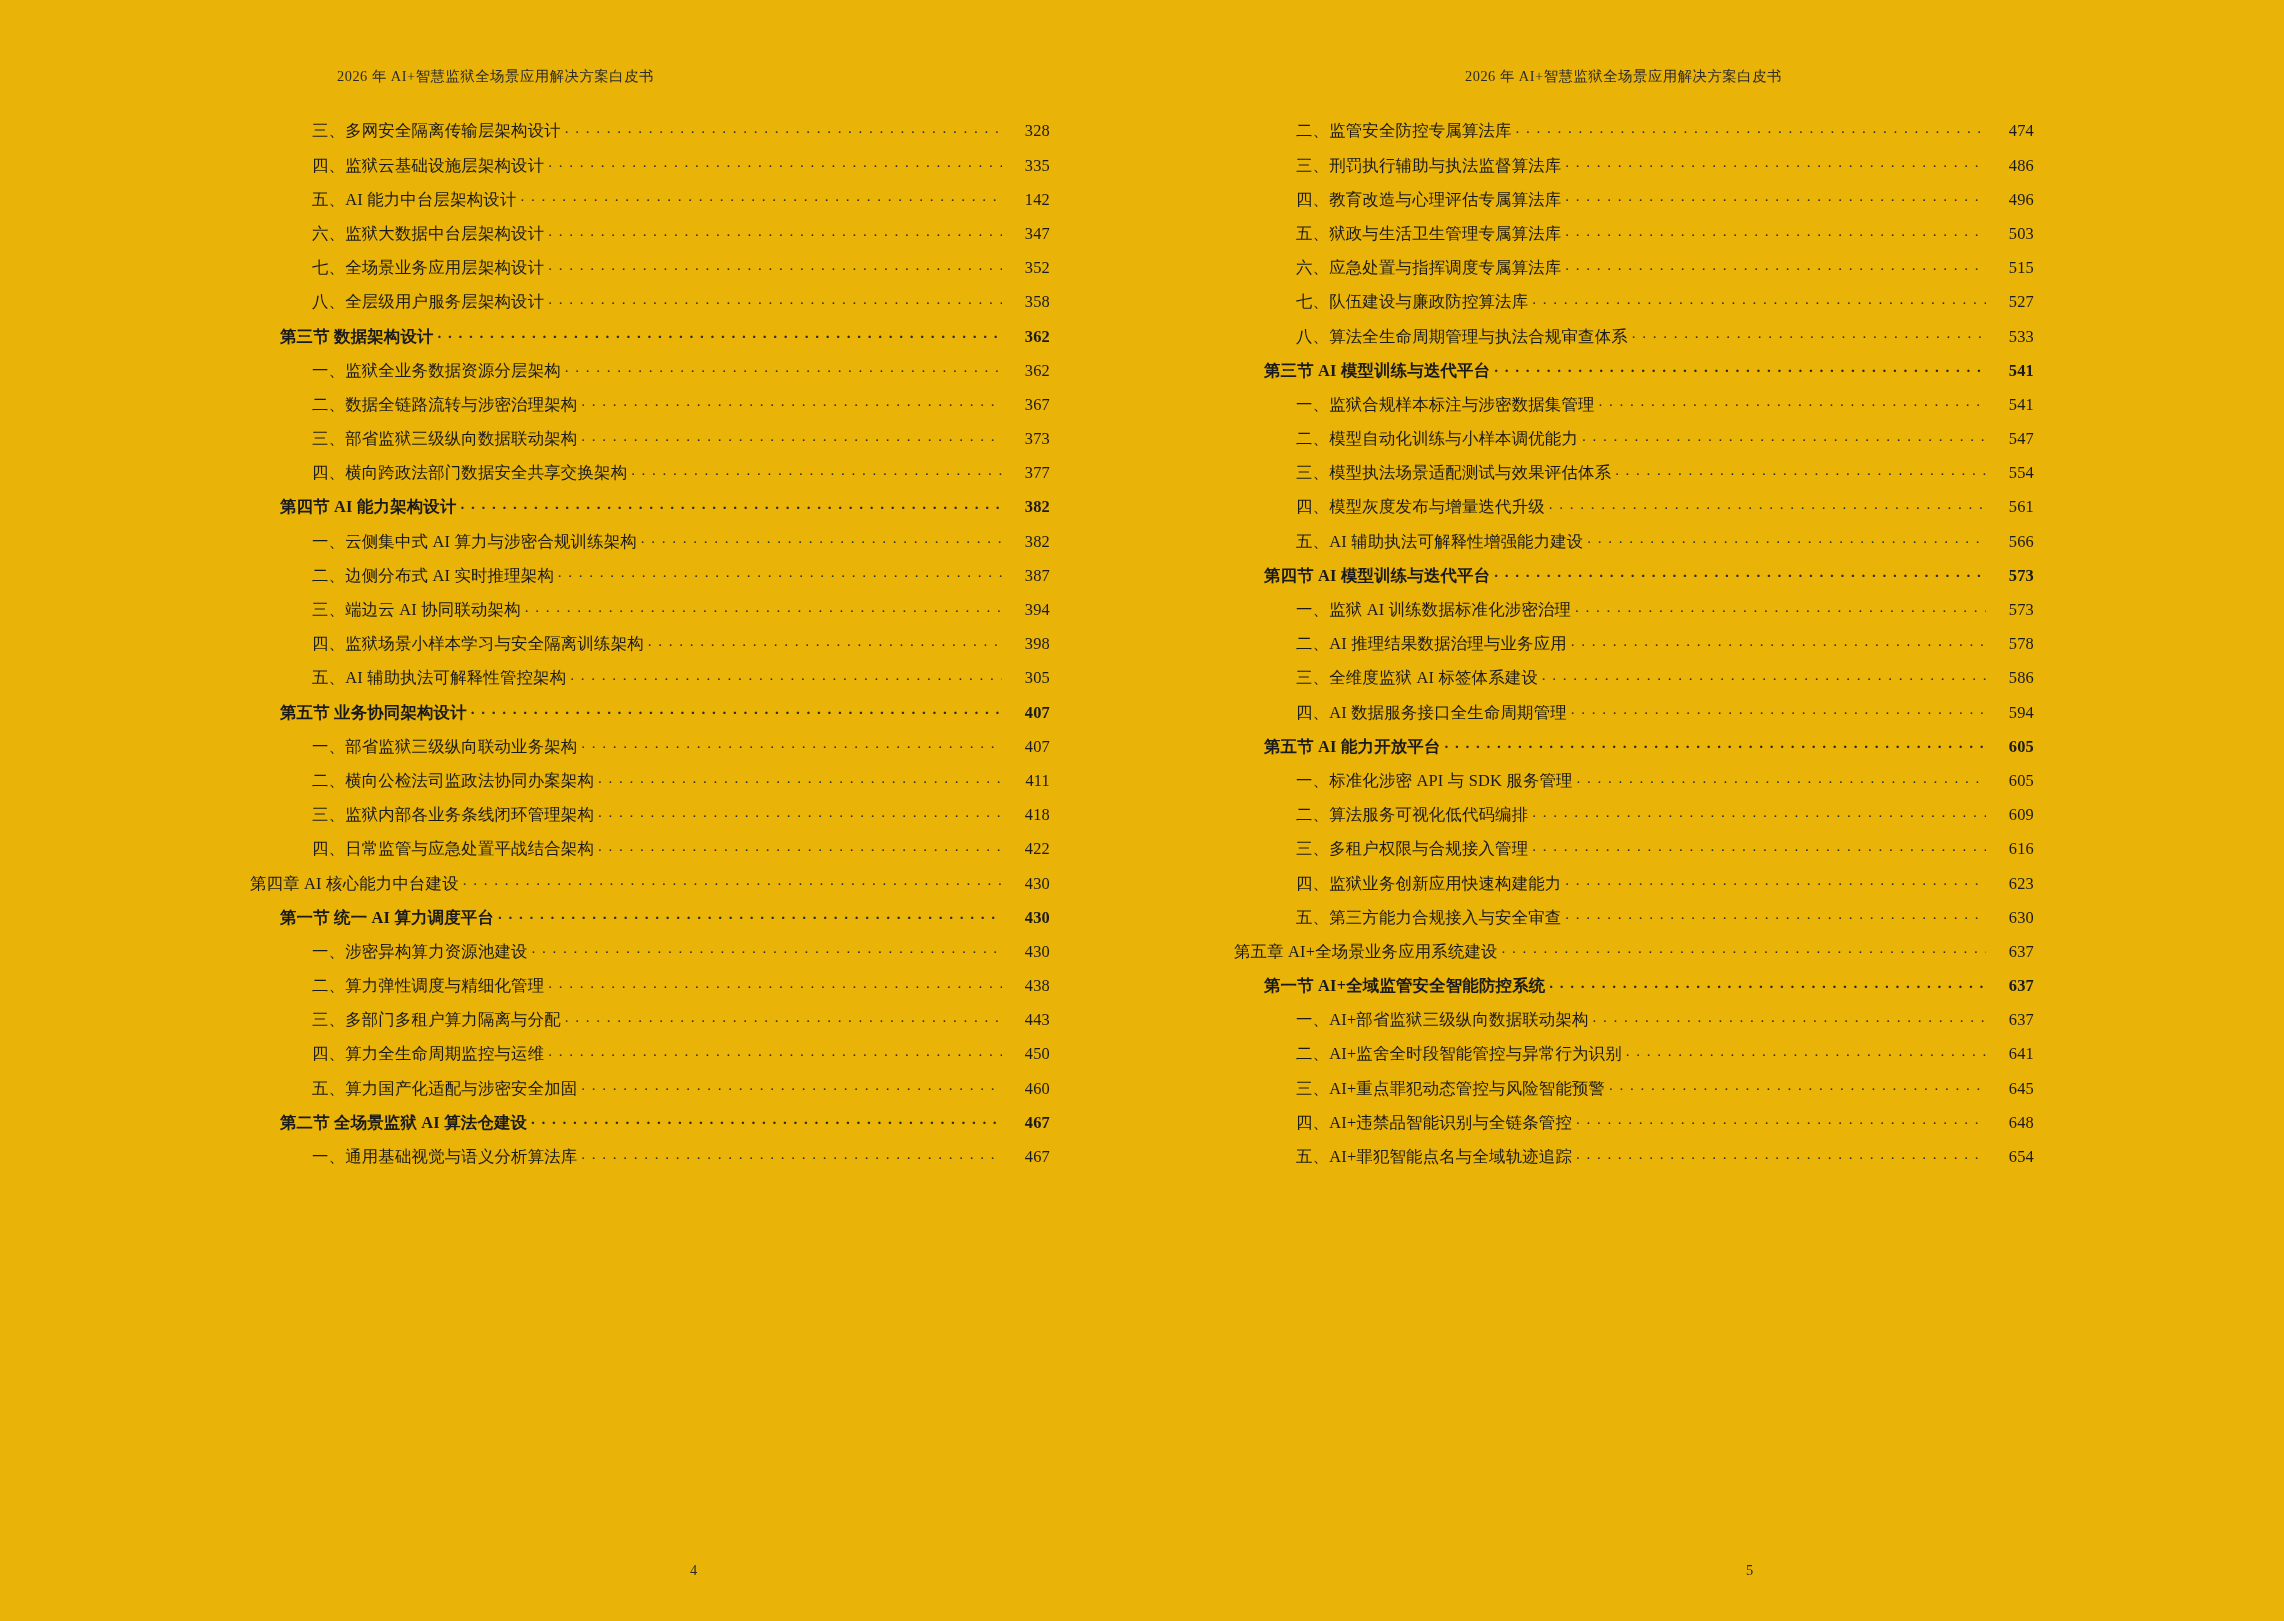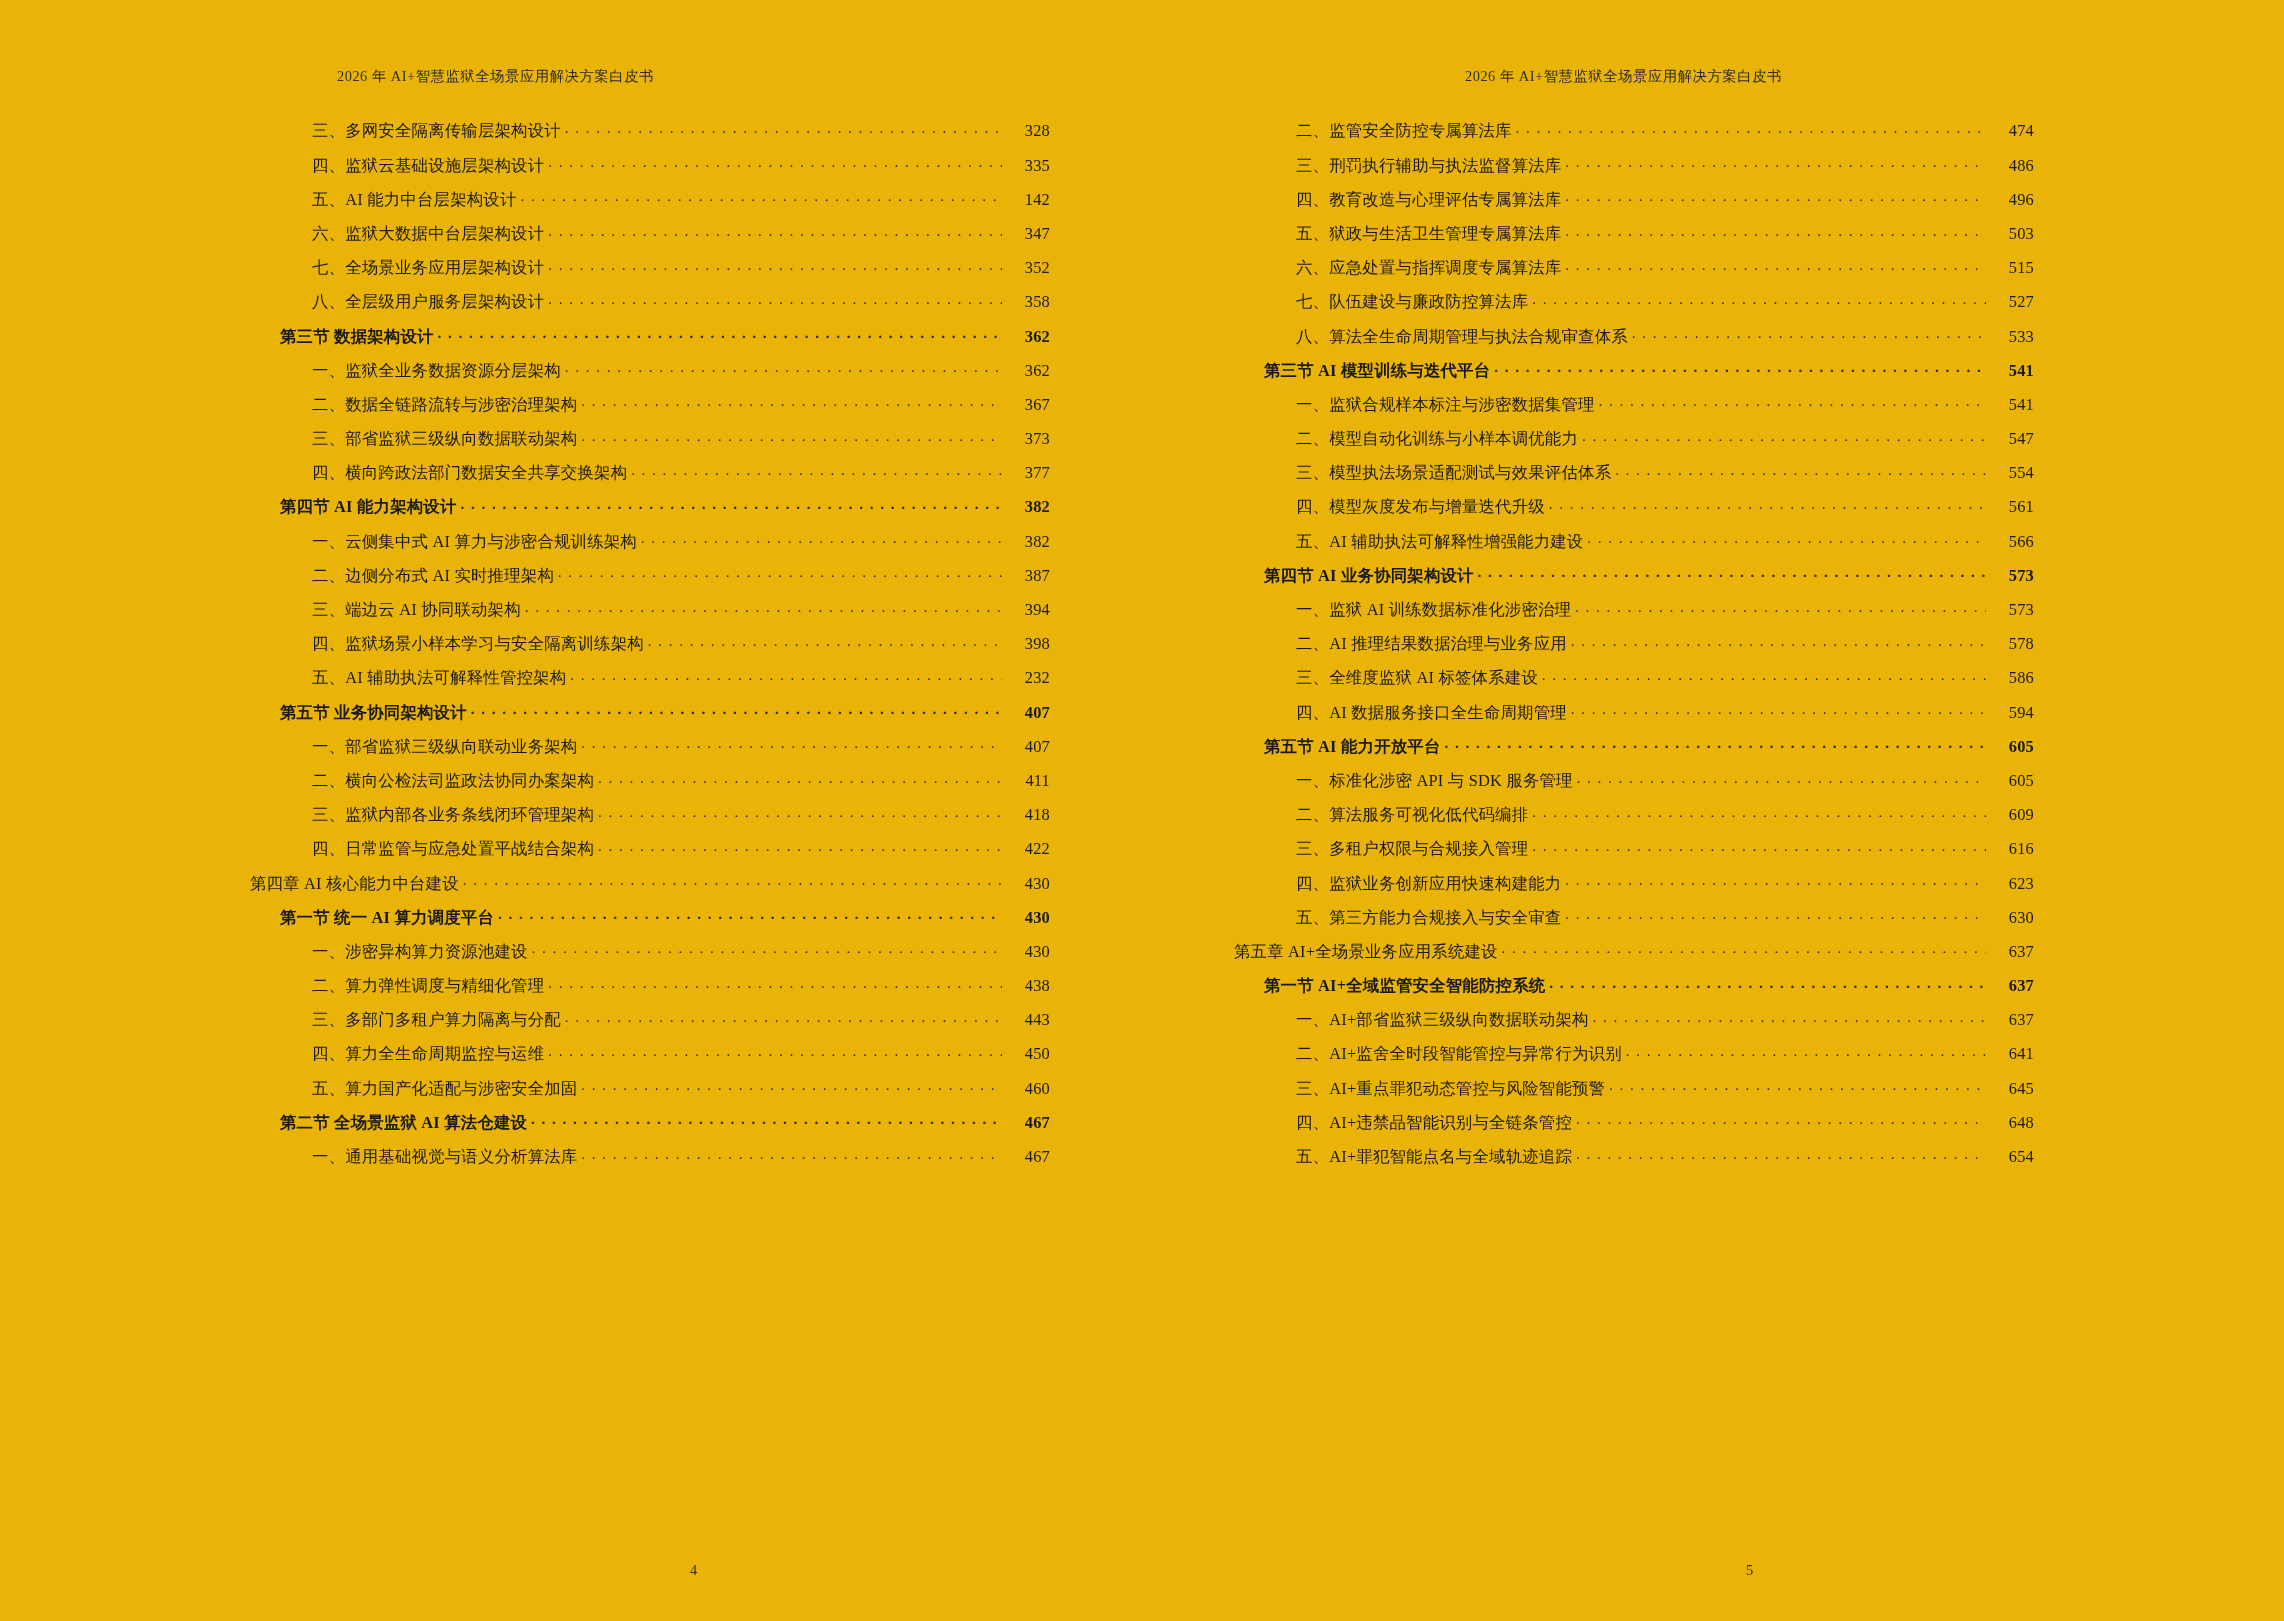--- a/index.html
+++ b/index.html
@@ -185,21 +185,21 @@
           <span class="toc-page">394</span>
         </div>
         <div class="toc-entry lvl-item">
           <span class="toc-title">四、监狱场景小样本学习与安全隔离训练架构</span>
           <span class="toc-dots"></span>
           <span class="toc-page">398</span>
         </div>
         <div class="toc-entry lvl-item">
           <span class="toc-title">五、AI 辅助执法可解释性管控架构</span>
           <span class="toc-dots"></span>
-          <span class="toc-page">232</span>
+          <span class="toc-page">305</span>
         </div>
         <div class="toc-entry lvl-section">
           <span class="toc-title">第五节 业务协同架构设计</span>
           <span class="toc-dots"></span>
           <span class="toc-page">407</span>
         </div>
         <div class="toc-entry lvl-item">
           <span class="toc-title">一、部省监狱三级纵向联动业务架构</span>
           <span class="toc-dots"></span>
           <span class="toc-page">407</span>
@@ -330,21 +330,21 @@
           <span class="toc-title">四、模型灰度发布与增量迭代升级</span>
           <span class="toc-dots"></span>
           <span class="toc-page">561</span>
         </div>
         <div class="toc-entry lvl-item">
           <span class="toc-title">五、AI 辅助执法可解释性增强能力建设</span>
           <span class="toc-dots"></span>
           <span class="toc-page">566</span>
         </div>
         <div class="toc-entry lvl-section">
-          <span class="toc-title">第四节 AI 业务协同架构设计</span>
+          <span class="toc-title">第四节 AI 模型训练与迭代平台</span>
           <span class="toc-dots"></span>
           <span class="toc-page">573</span>
         </div>
         <div class="toc-entry lvl-item">
           <span class="toc-title">一、监狱 AI 训练数据标准化涉密治理</span>
           <span class="toc-dots"></span>
           <span class="toc-page">573</span>
         </div>
         <div class="toc-entry lvl-item">
           <span class="toc-title">二、AI 推理结果数据治理与业务应用</span>

